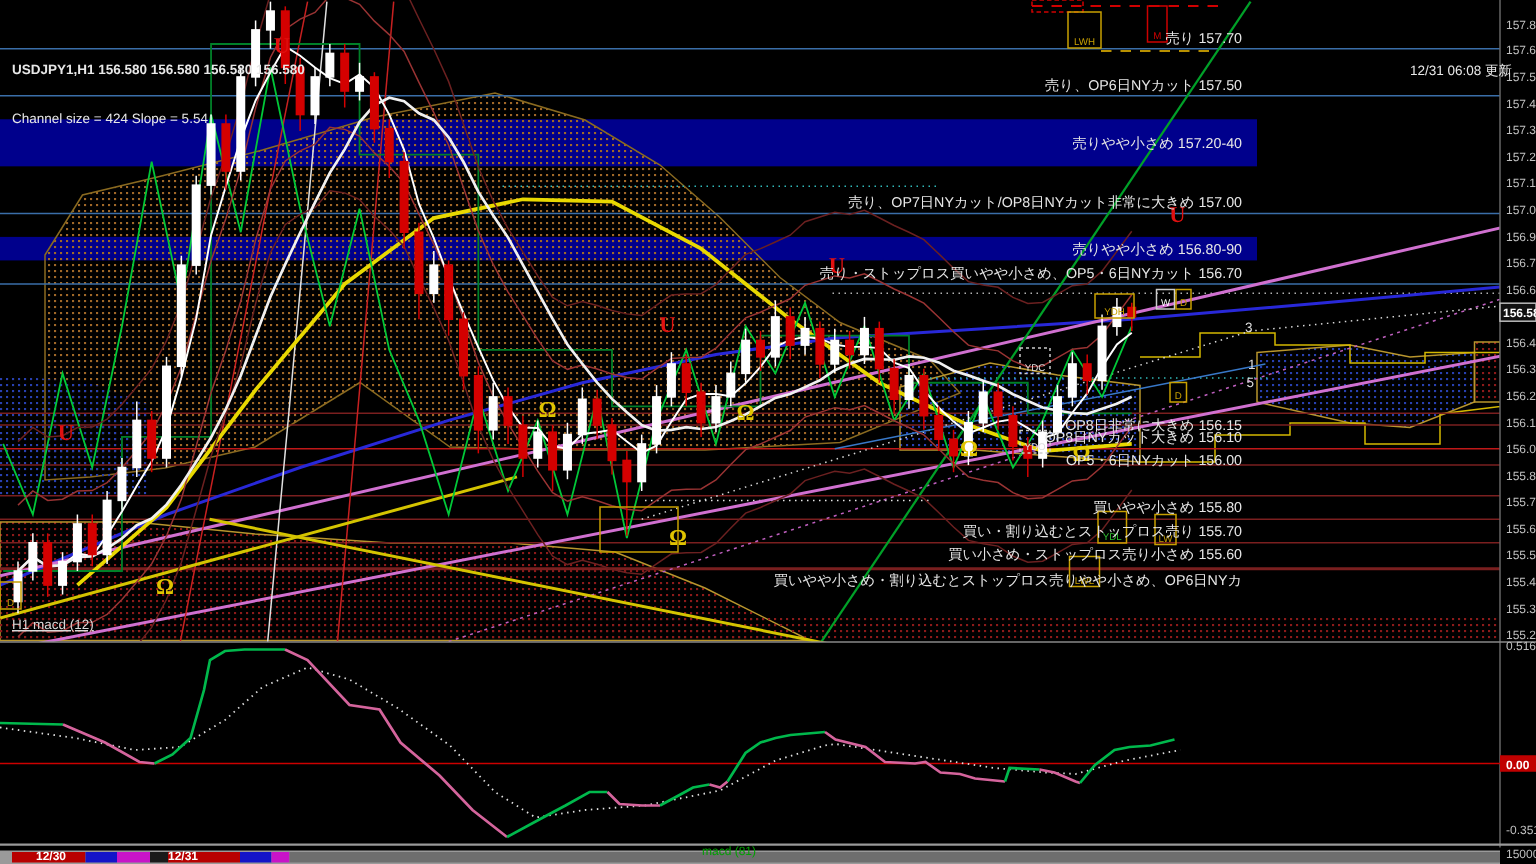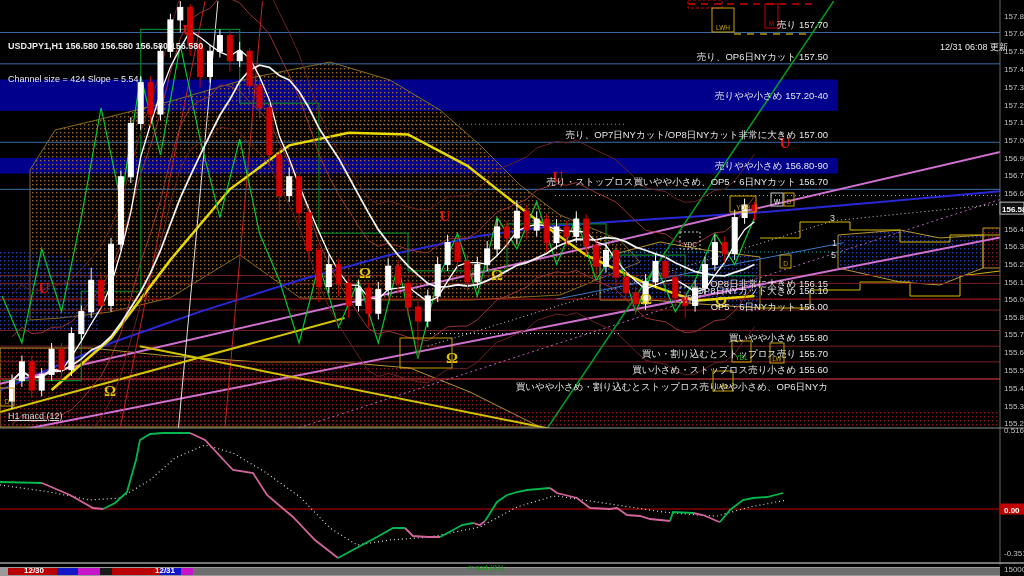--- a/index.html
+++ b/index.html
@@ -354,14 +354,14 @@
       <rect x="160" y="568" width="21" height="7" fill="#1414c8"></rect>
       <rect x="181" y="568" width="12" height="7" fill="#c814c8"></rect>
       <rect x="193" y="568" width="807" height="7" fill="#6e6e6e"></rect>
     </svg>
   <div id="symbol-line" class="hdr-text">USDJPY1,H1  156.580 156.580 156.580 156.580</div>
   <div id="update-time" class="hdr-text">12/31 06:08 更新</div>
   <div id="channel-info" class="hdr-text">Channel size = 424 Slope = 5.54</div>
   <div id="macd-label">H1  macd (12)</div>
   <div id="macd-sub-label">macd (81)</div>
 <div class="tl-label" style="left: 8px; padding-left: 16px;">12/30</div>
-    <div class="tl-label" style="left: 112px; margin-left: 43px;">12/31</div>
+    <div class="tl-label" style="left: 112px;">12/31</div>
   </div>
 
 </body></html>

